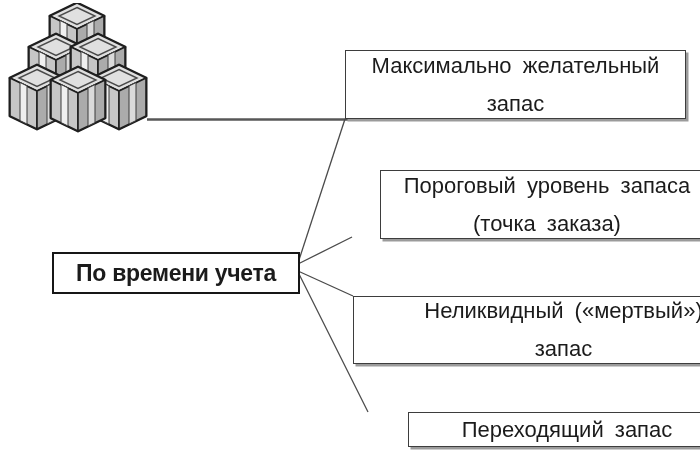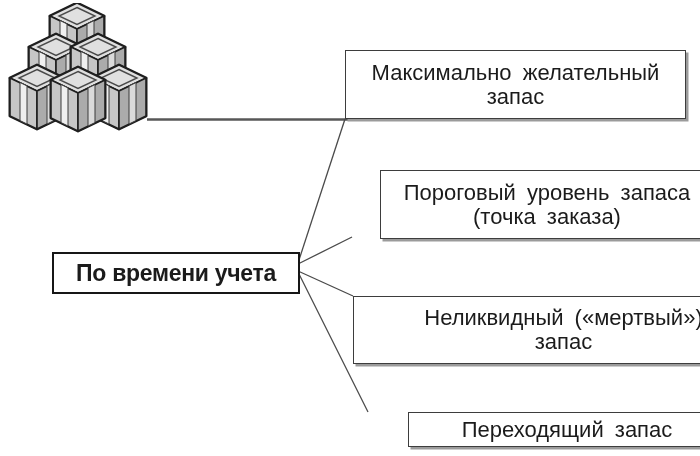--- a/index.html
+++ b/index.html
@@ -6,21 +6,21 @@
   .canvas {
     position:relative; width:700px; height:456px; background:#ffffff;
     font-family:"Liberation Sans", sans-serif; overflow:hidden;
   }
   .lines-layer { position:absolute; left:0; top:0; width:700px; height:456px; }
   .node {
     position:absolute; background:#ffffff;
     border:1.4px solid #3d3d3d; box-shadow:2.5px 2.5px 0 #9b9b9b;
     display:flex; align-items:center; justify-content:center;
     text-align:center; color:#1b1b1b;
-    font-size:22px; line-height:24px; word-spacing:5px;
+    font-size:22px; line-height:38px; word-spacing:5px;
     white-space:pre-line;
   }
   .node.root {
     border:2px solid #161616; box-shadow:none;
     font-weight:bold; font-size:23px; line-height:26px;
     word-spacing:normal; letter-spacing:-0.3px;
   }
   .cubes { position:absolute; left:8px; top:3px; }
 </style>
 </head>

